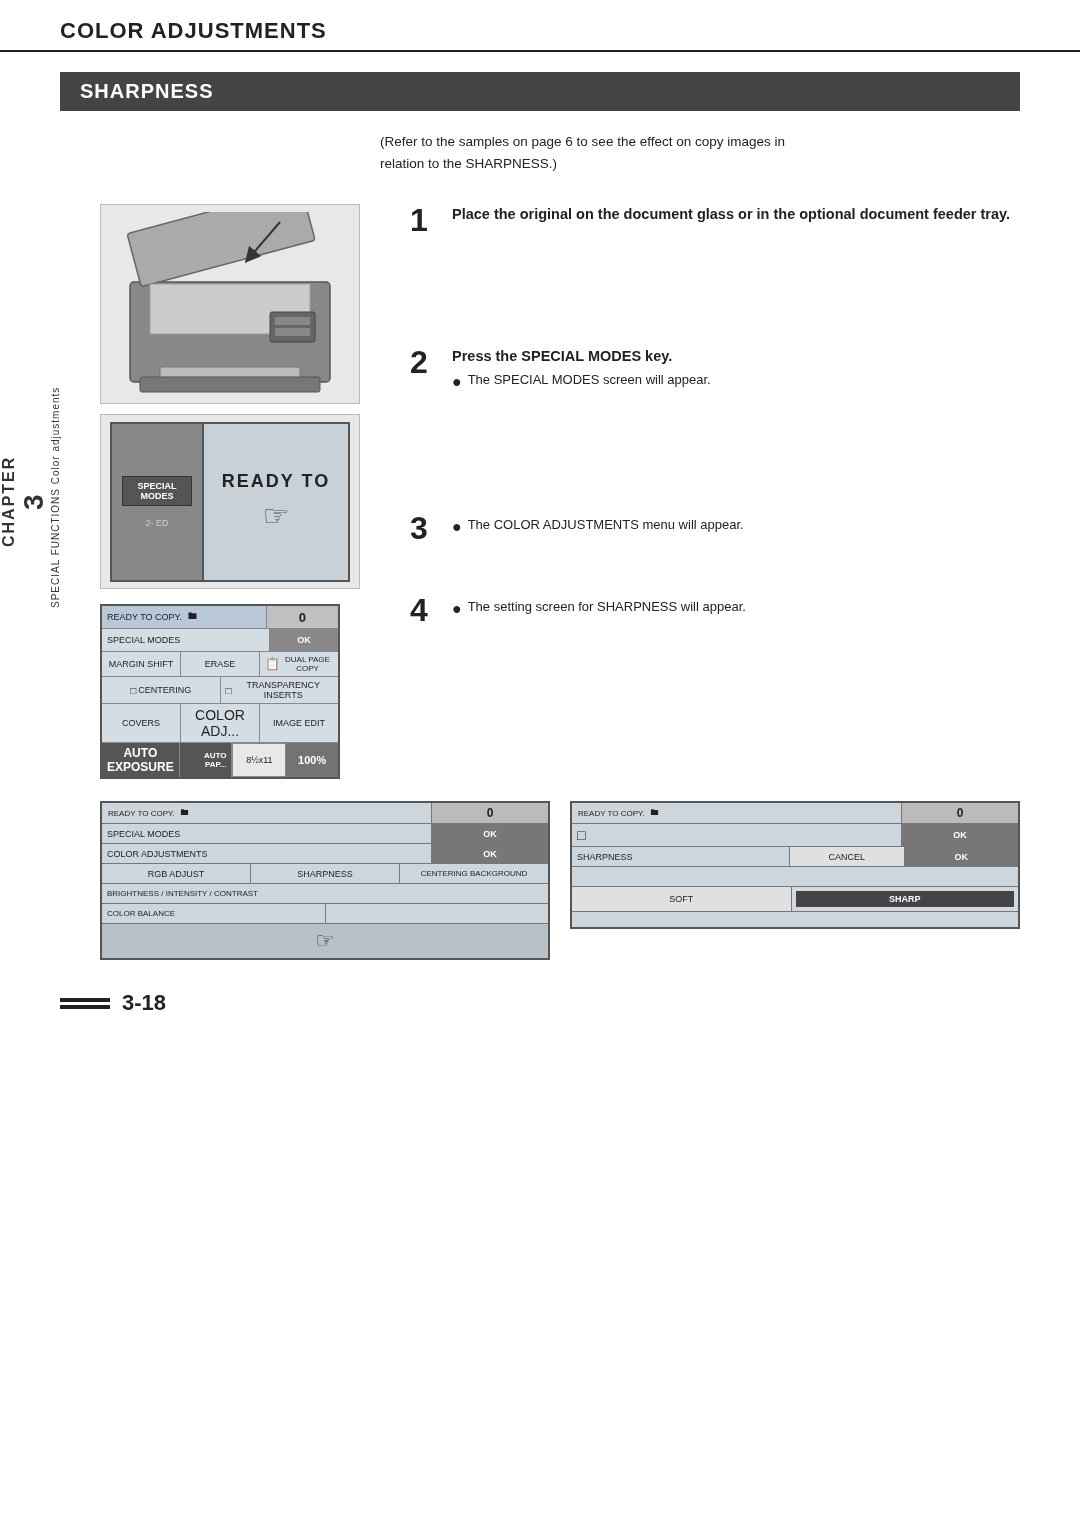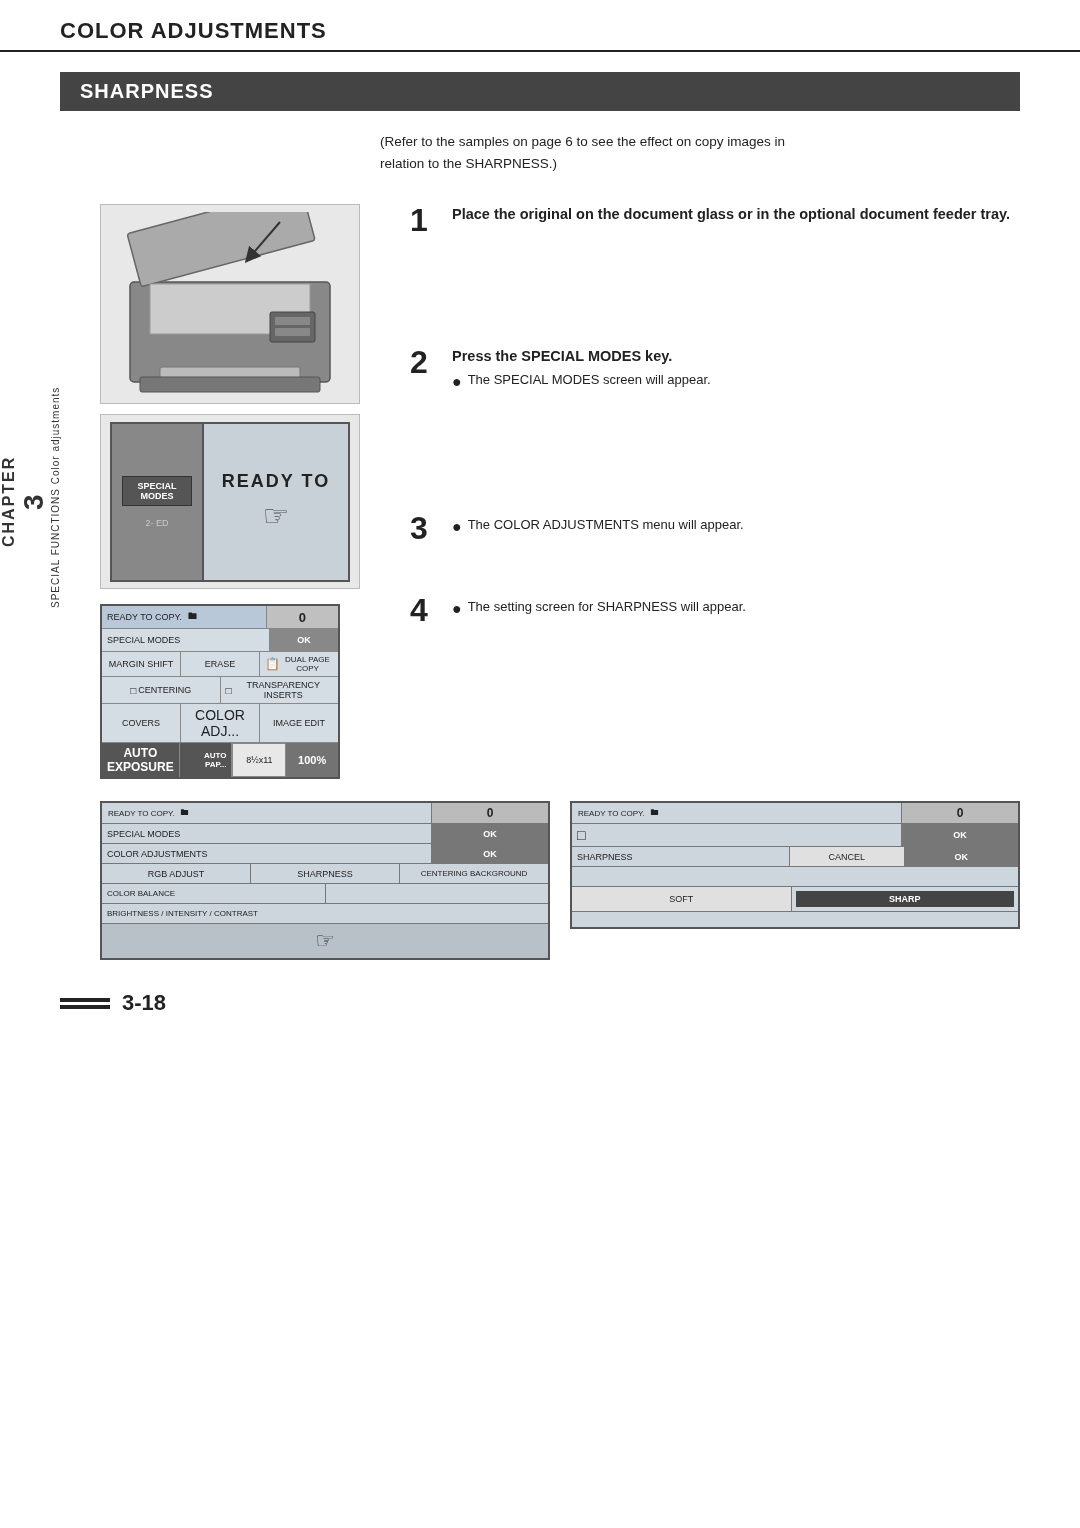--- a/index.html
+++ b/index.html
@@ -550,30 +550,30 @@
           </div>
         <div class="tp-cell">
             <span>SHARPNESS</span>
           </div>
         <div class="tp-cell" style="font-size:8px;">
             <span>CENTERING BACKGROUND</span>
           </div>
       </div>
 
       <div class="tp-row">
+        <div class="tp-cell" style="flex:4; justify-content:flex-start; font-size:8px;">
+          <span>BRIGHTNESS / INTENSITY / CONTRAST</span>
+        </div>
+      </div>
+
+      <div class="tp-row">
         <div class="tp-cell" style="font-size:8px; justify-content:flex-start;">
           <span>COLOR BALANCE</span>
         </div>
         <div class="tp-cell"></div>
-      </div>
-
-      <div class="tp-row">
-        <div class="tp-cell" style="flex:4; justify-content:flex-start; font-size:8px;">
-          <span>BRIGHTNESS / INTENSITY / CONTRAST</span>
-        </div>
       </div>
 
       <div class="tp-row" style="background:#b8c0c8; padding:4px; justify-content:center;">
         <div style="font-size:22px; color:#333;">☞</div>
       </div>
     </div>
   </div>
 
   <div class="bottom-panel-wrap">
     <div class="touch-panel-small">

